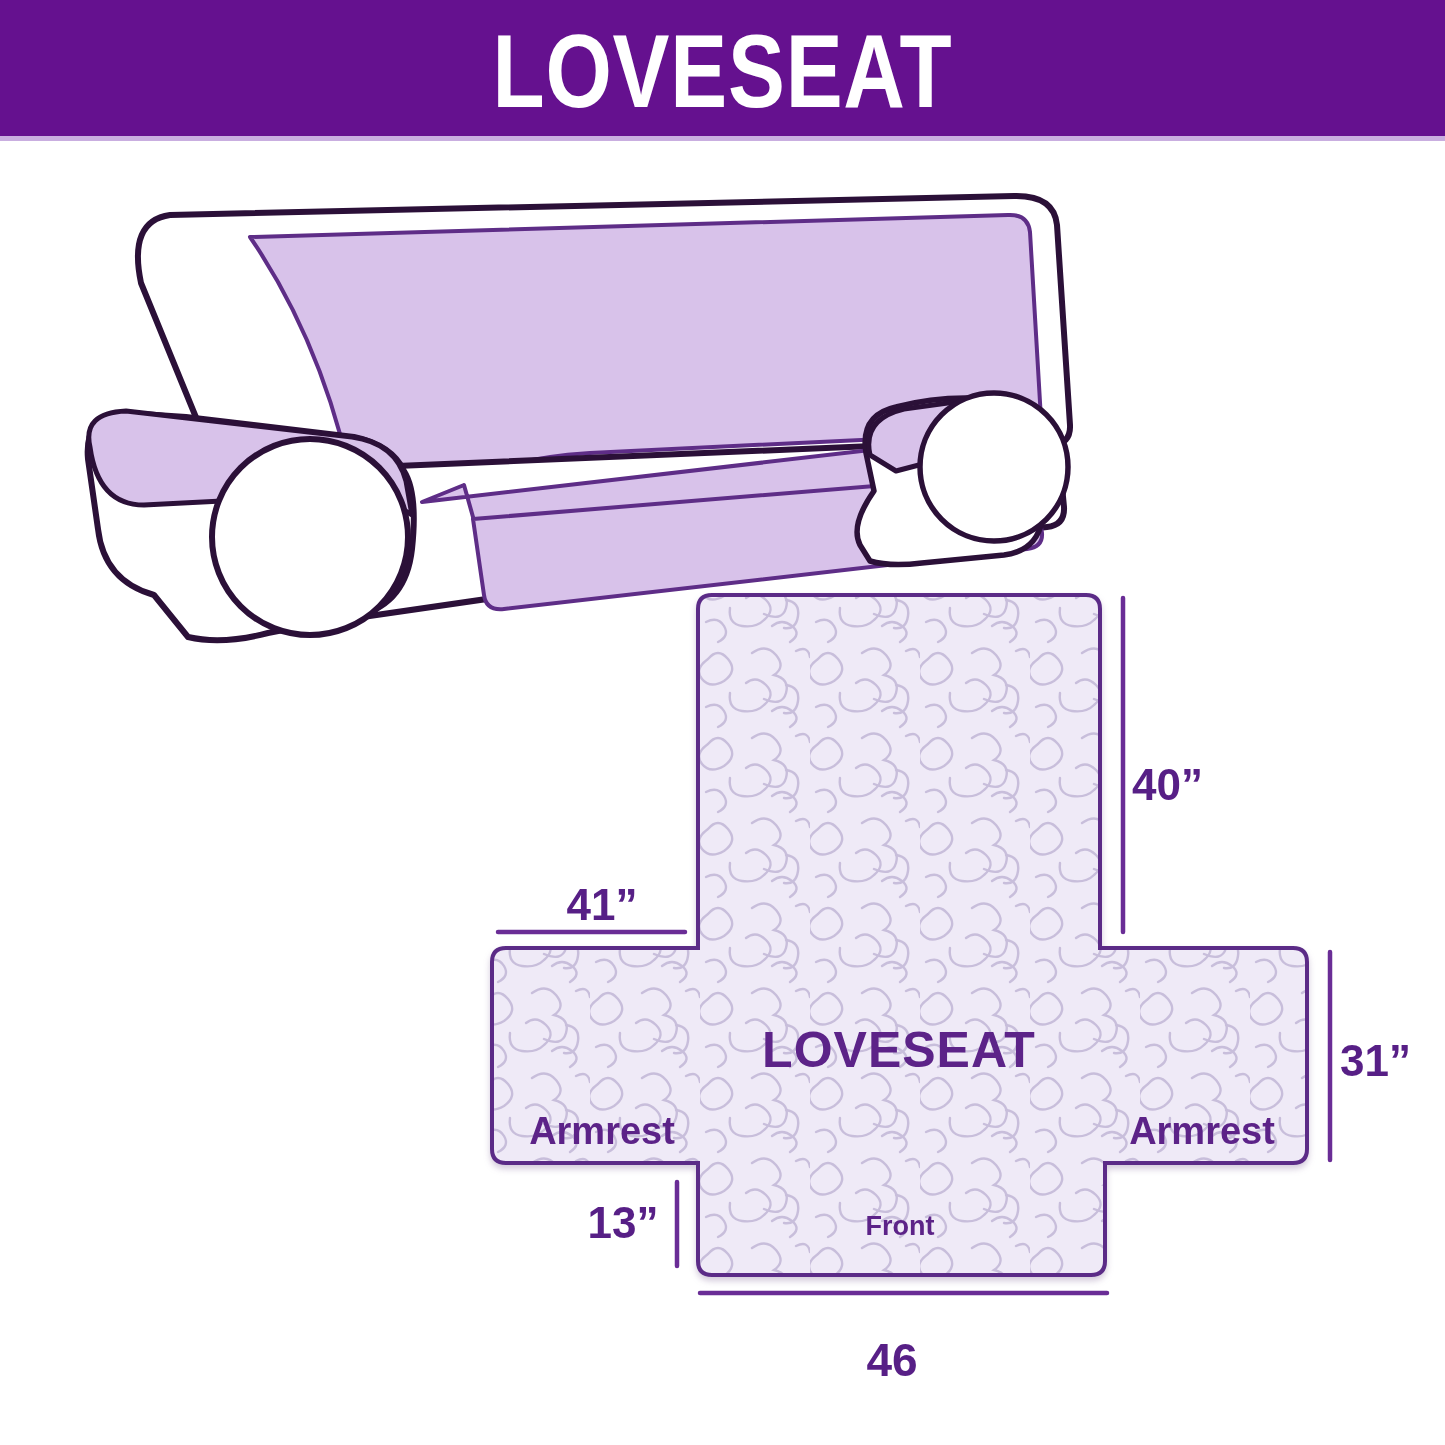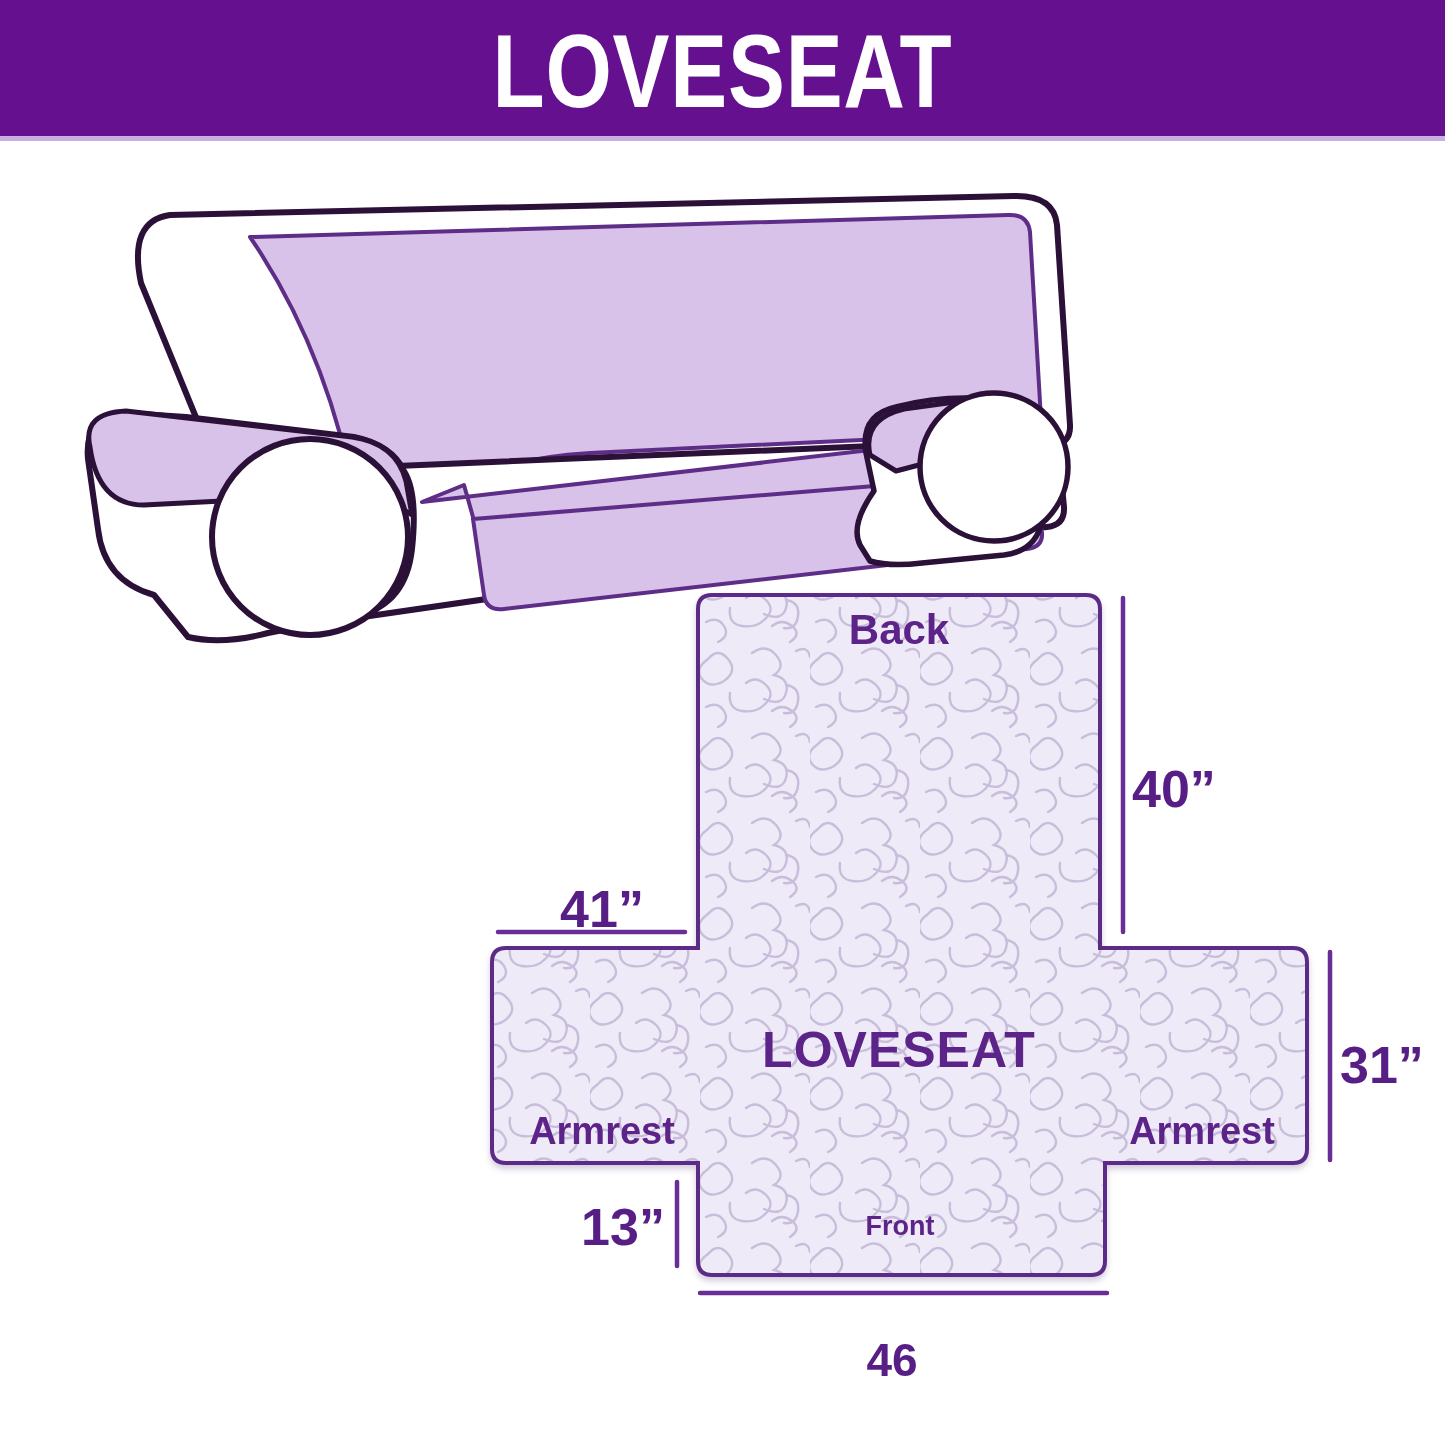--- a/index.html
+++ b/index.html
@@ -29,21 +29,21 @@
   .dlabel{
     position:absolute;color:#5c2388;font-weight:800;line-height:1.05;
     text-align:center;white-space:nowrap;
   }
   .panel-label{font-size:42px;}
   .lbl-back{left:319px;top:48px;width:200px;}
   .lbl-center{left:219px;top:464px;width:400px;font-size:50px;letter-spacing:1px;}
   .lbl-armrest-left{left:22px;top:552px;width:200px;font-size:38px;}
   .lbl-armrest-right{left:622px;top:552px;width:200px;font-size:38px;}
   .lbl-front{left:320px;top:652px;width:200px;font-size:27px;}
-  .dim-label{font-size:52px;color:#571f86;}
+  .dim-label{font-size:44px;color:#571f86;}
   .lbl-40{left:652px;top:202px;text-align:left;}
   .lbl-24{left:42px;top:322px;width:160px;}
   .lbl-23{left:860px;top:478px;text-align:left;}
   .lbl-13{left:98px;top:640px;width:90px;}
   .lbl-46{left:362px;top:776px;width:100px;font-size:46px;}
   .cross-shape{filter:drop-shadow(0 4px 3px rgba(100,70,130,.28));}
 </style>
 </head>
 <body>
 
@@ -100,21 +100,20 @@
 
     <g stroke="#6a2d96" stroke-width="4.5" stroke-linecap="round">
       <line x1="643" y1="38" x2="643" y2="372"></line>
       <line x1="18" y1="372" x2="205" y2="372"></line>
       <line x1="850" y1="392" x2="850" y2="600"></line>
       <line x1="197" y1="622" x2="197" y2="706"></line>
       <line x1="220" y1="733" x2="627" y2="733"></line>
     </g>
   </svg>
 
-  <div class="dlabel panel-label lbl-back">Back</div>
   <div class="dlabel lbl-center">LOVESEAT</div>
   <div class="dlabel lbl-armrest-left">Armrest</div>
   <div class="dlabel lbl-armrest-right">Armrest</div>
   <div class="dlabel lbl-front">Front</div>
 
   <div class="dlabel dim-label lbl-40">40”</div>
   <div class="dlabel dim-label lbl-24">41”</div>
   <div class="dlabel dim-label lbl-23">31”</div>
   <div class="dlabel dim-label lbl-13">13”</div>
   <div class="dlabel dim-label lbl-46">46</div>

